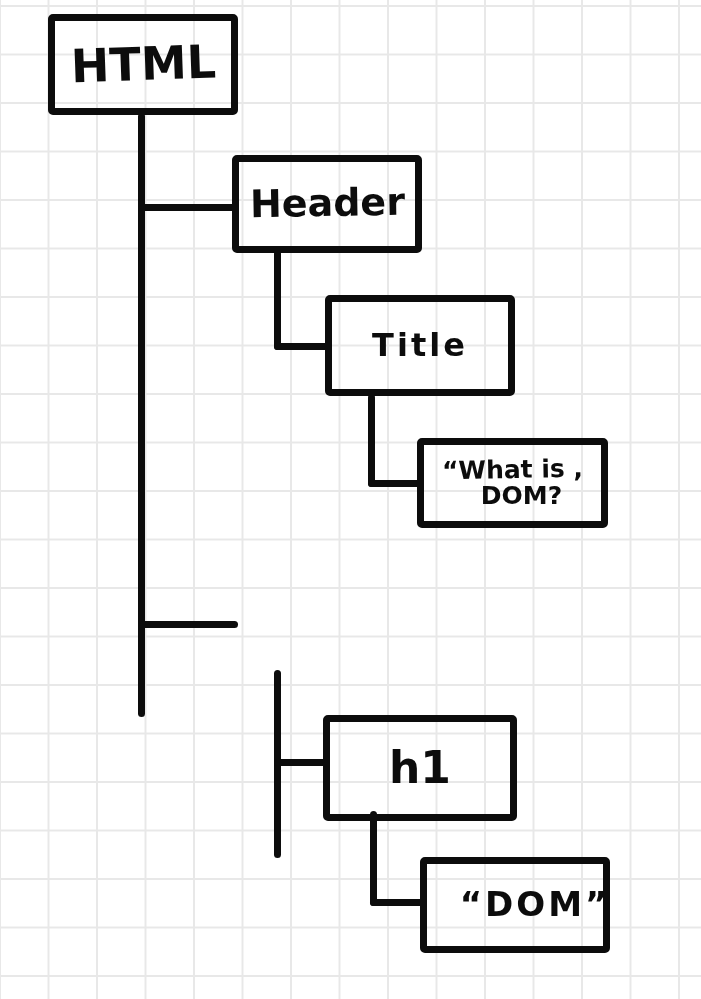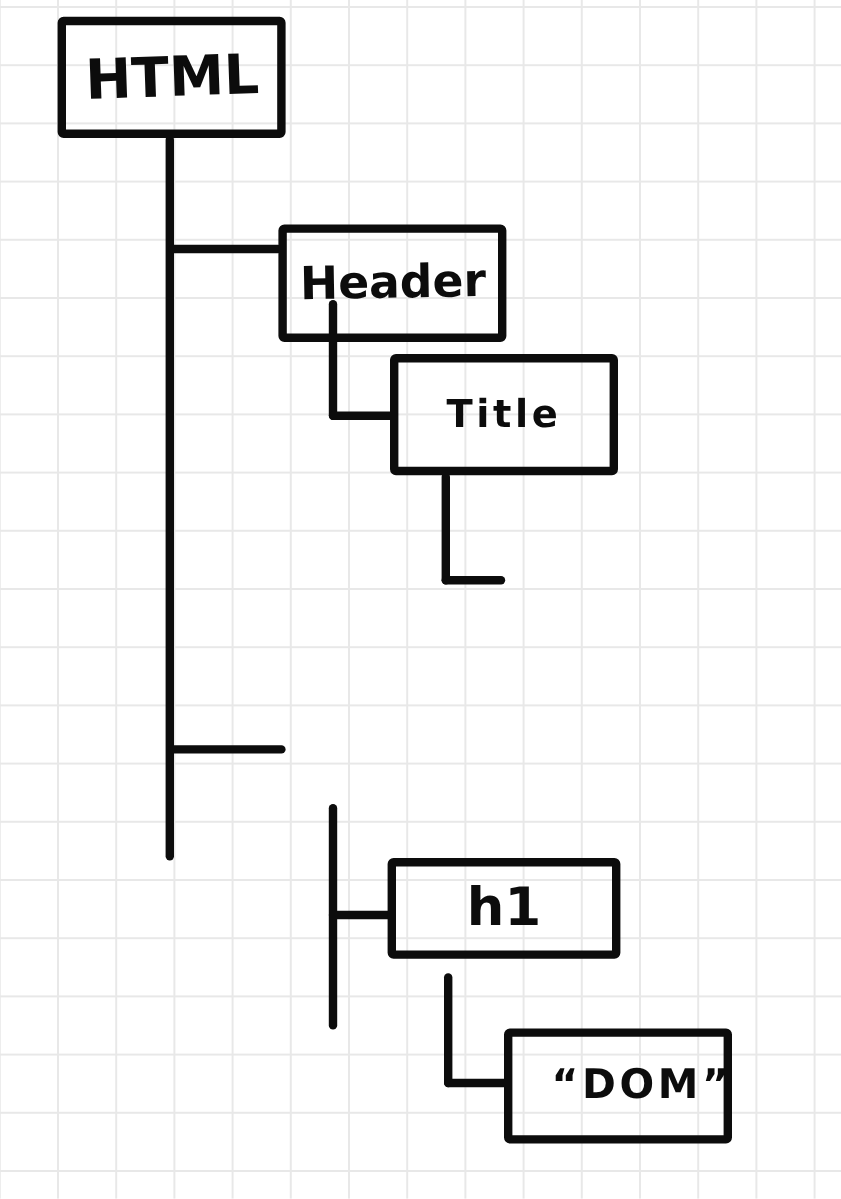--- a/index.html
+++ b/index.html
@@ -36,25 +36,25 @@
   }
 
   
   .edge {
     position: absolute;
     background: #0c0c0c;
     border-radius: 3.5px;
   }
 
   .n-html   { left: 48px;  top: 14px;  width: 190px; height: 101px; }
-  .n-header { left: 232px; top: 155px; width: 190px; height: 98px; margin-top: 32px;  }
+  .n-header { left: 232px; top: 155px; width: 190px; height: 98px;  }
   .n-title  { left: 325px; top: 295px; width: 190px; height: 101px; }
   .n-what   { left: 417px; top: 438px; width: 191px; height: 90px;  }
   .n-body   { left: 235px; top: 578px; width: 187px; height: 94px;  }
-  .n-h1     { left: 323px; top: 715px; width: 194px; height: 84px;  }
+  .n-h1     { left: 323px; top: 715px; width: 194px; height: 106px;  }
   .n-dom    { left: 420px; top: 857px; width: 190px; height: 96px; padding-left: 40px;  }
 
   .t-html   { font-size: 46px; transform: rotate(-2deg); }
   .t-header { font-size: 38px; transform: rotate(-1deg); }
   .t-title  { font-size: 32px; letter-spacing: 3px; }
   .t-body   { font-size: 38px; transform: rotate(-1deg); }
   .t-h1     { font-size: 44px; }
   .t-dom    { font-size: 34px; letter-spacing: 3px; }
   .t-what   { font-size: 25px; transform: rotate(-1deg); }
   .t-what2  { font-size: 25px; margin-left: 18px; }
@@ -100,20 +100,24 @@
   </div>
 
   <div class="node n-header">
     <span class="t-header">Header</span>
   </div>
 
   <div class="node n-title">
     <span class="t-title">Title</span>
   </div>
 
+  <div class="node n-what">
+    <span class="t-what">“What is ,</span>
+    <span class="t-what2">DOM?</span>
+  </div>
 
 
   <div class="node n-h1">
     <span class="t-h1">h1</span>
   </div>
 
   <div class="node n-dom">
     <span class="t-dom">“DOM”</span>
   </div>
 

